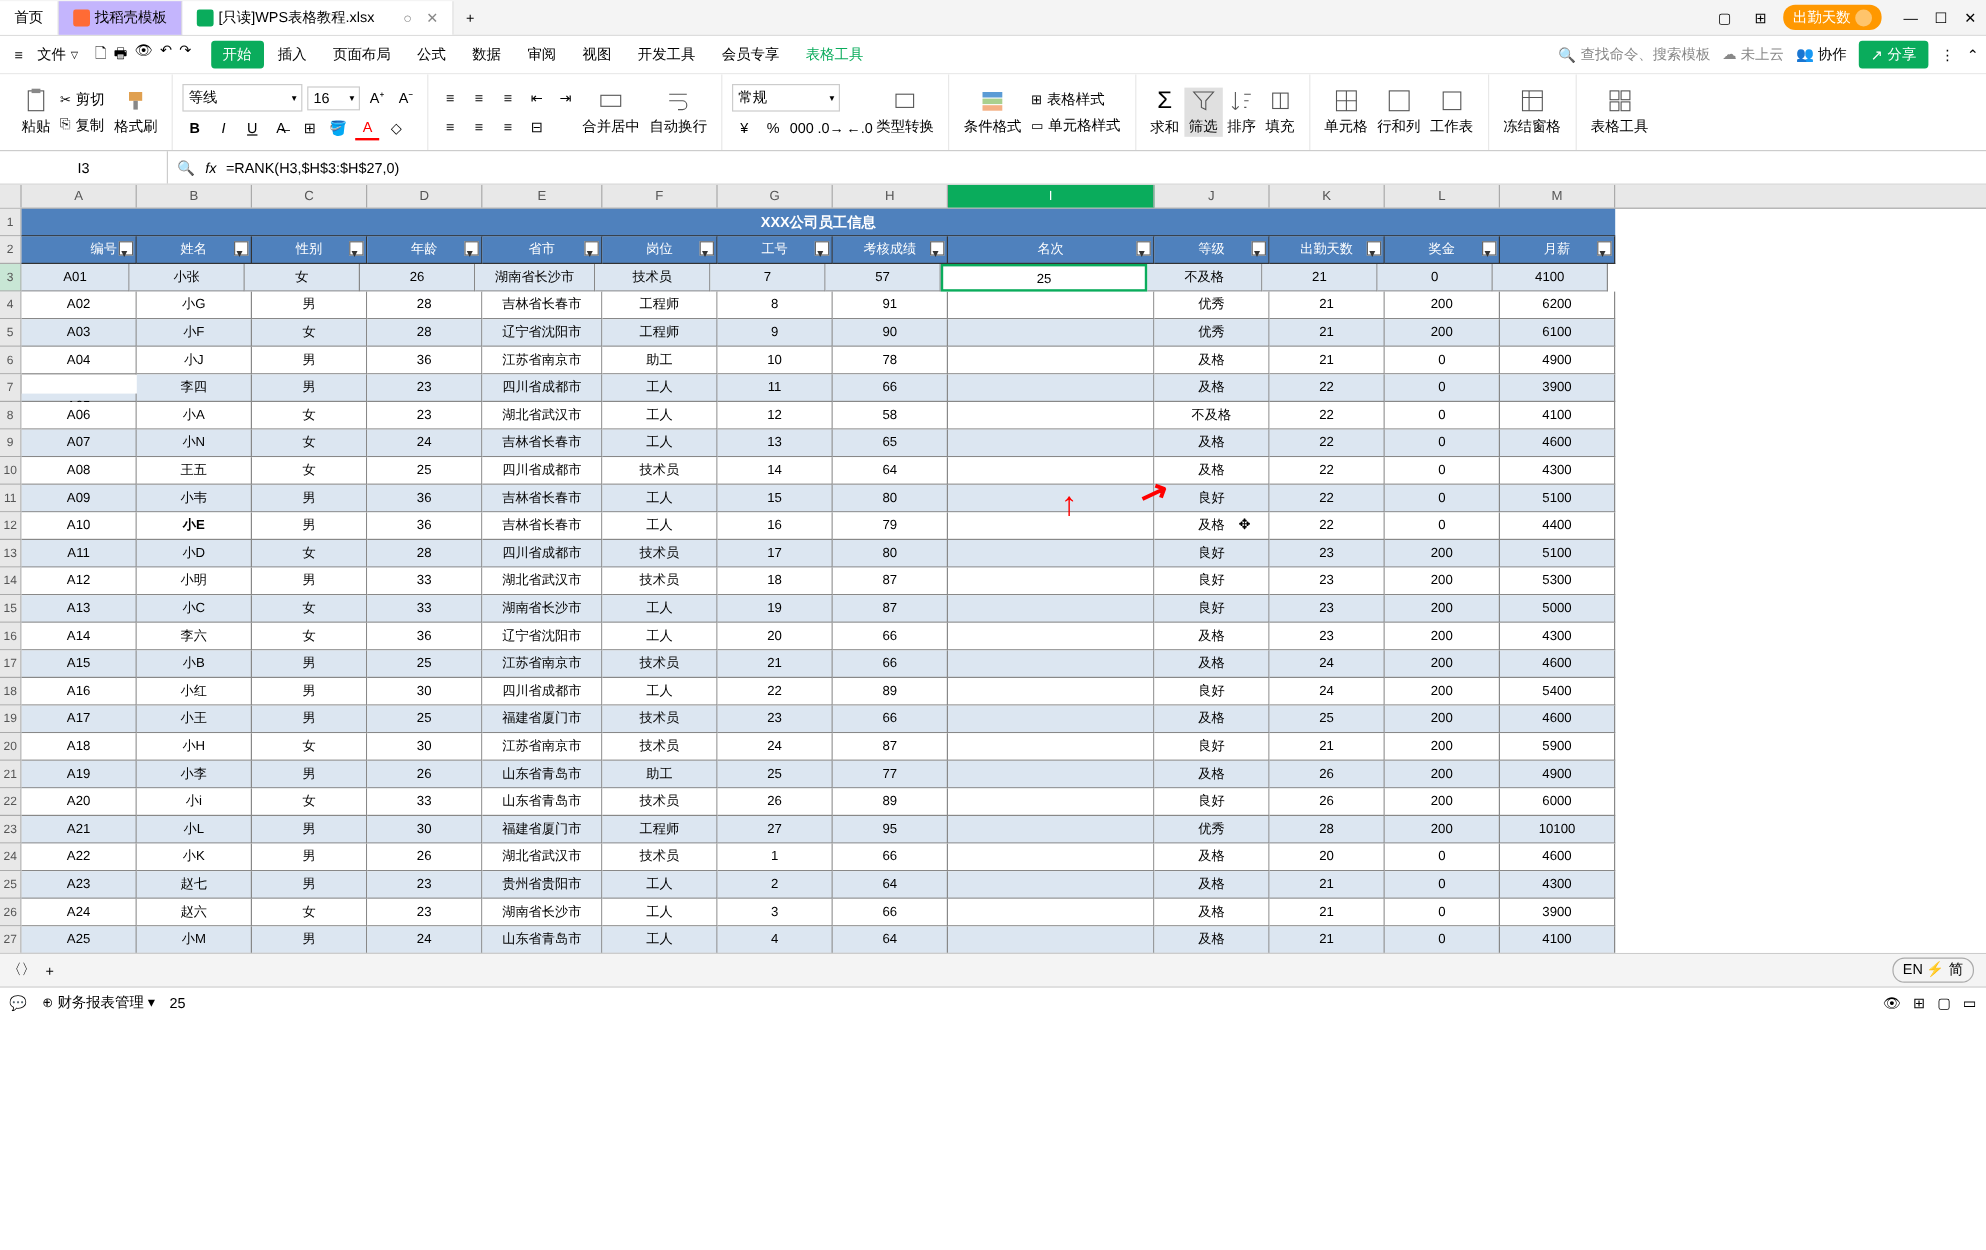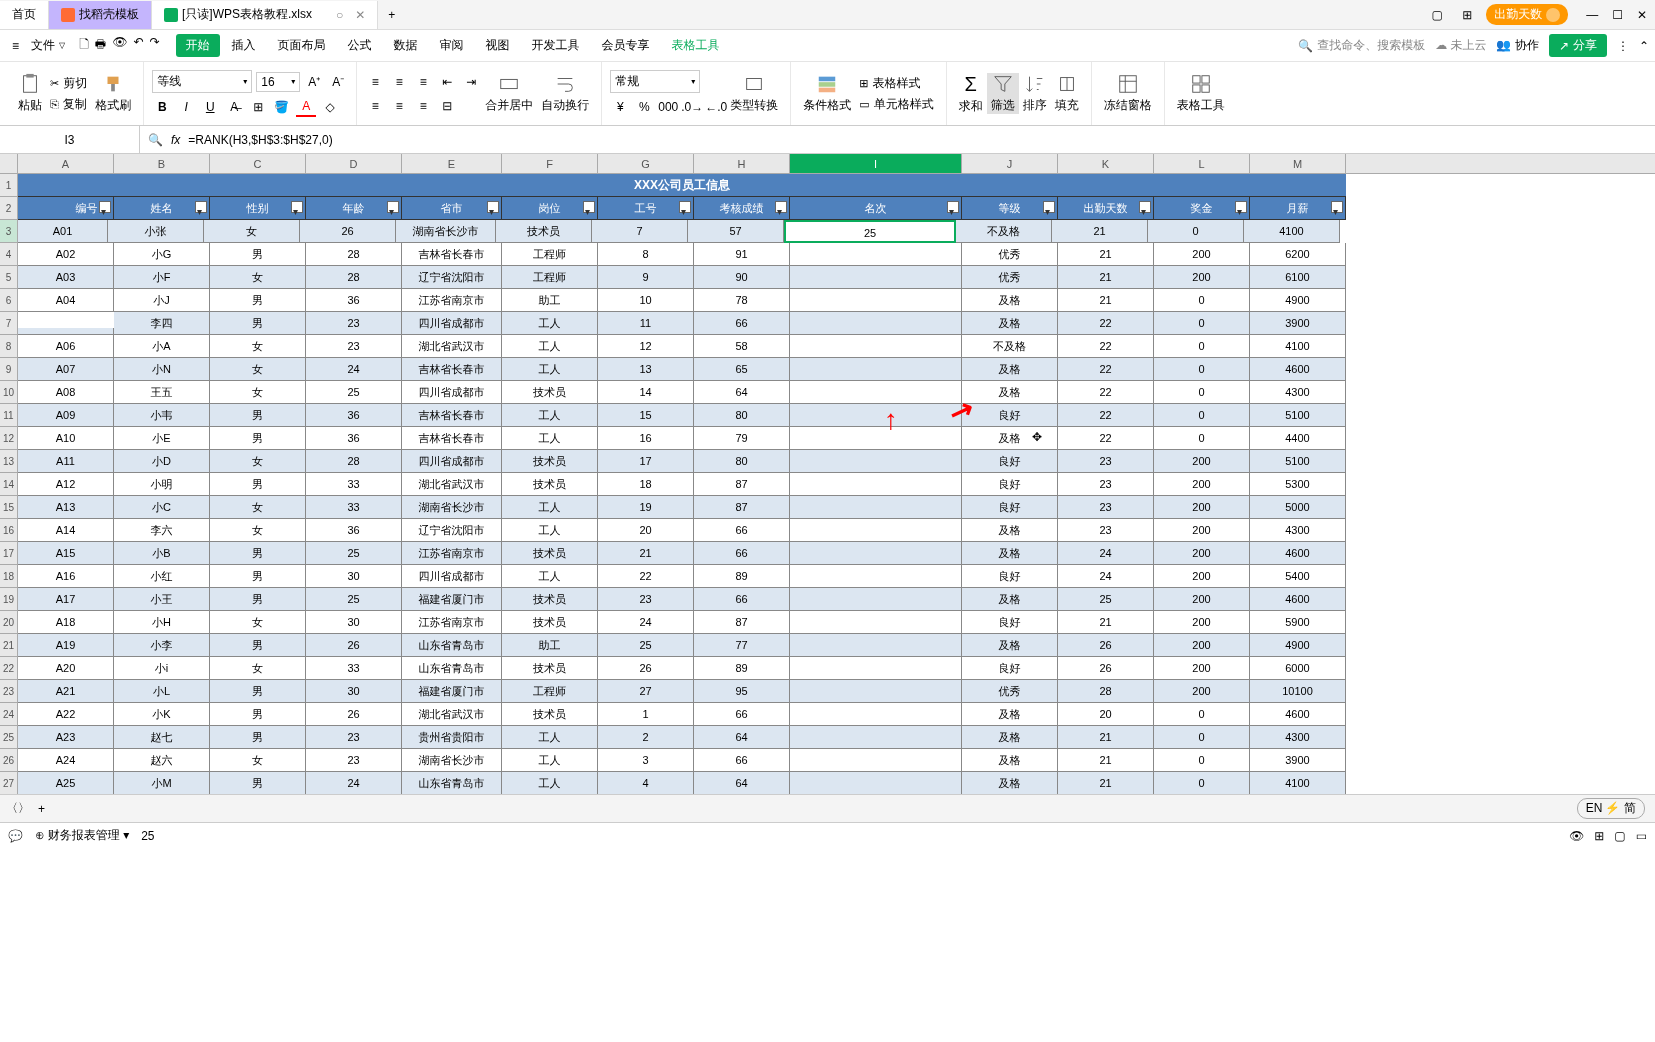--- a/index.html
+++ b/index.html
@@ -284,20 +284,42 @@
           <rect x="5" y="5" width="14" height="14" fill="none" stroke="#555"></rect>
           <path d="M12 5v14" stroke="#555"></path>
         </svg>
         <span>填充</span>
       </div>
   </div>
   <div class="ribbon-group">
     <div class="big-btn">
         <svg viewBox="0 0 24 24">
           <rect x="3" y="3" width="18" height="18" fill="none" stroke="#555"></rect>
+          <line x1="3" y1="12" x2="21" y2="12" stroke="#555"></line>
+          <line x1="12" y1="3" x2="12" y2="21" stroke="#555"></line>
+        </svg>
+        <span>单元格</span>
+      </div>
+    <div class="big-btn">
+        <svg viewBox="0 0 24 24">
+          <rect x="3" y="3" width="18" height="18" fill="none" stroke="#555"></rect>
+        </svg>
+        <span>行和列</span>
+      </div>
+    <div class="big-btn">
+        <svg viewBox="0 0 24 24">
+          <rect x="4" y="4" width="16" height="16" fill="none" stroke="#555"></rect>
+        </svg>
+        <span>工作表</span>
+      </div>
+  </div>
+  <div class="ribbon-group">
+    <div class="big-btn">
+        <svg viewBox="0 0 24 24">
+          <rect x="3" y="3" width="18" height="18" fill="none" stroke="#555"></rect>
           <line x1="9" y1="3" x2="9" y2="21" stroke="#555"></line>
           <line x1="3" y1="9" x2="21" y2="9" stroke="#555"></line>
         </svg>
         <span>冻结窗格</span>
       </div>
   </div>
   <div class="ribbon-group" style="border-right:none">
     <div class="big-btn">
         <svg viewBox="0 0 24 24">
           <rect x="3" y="3" width="8" height="8" fill="none" stroke="#555"></rect>
@@ -517,21 +539,21 @@
           <div class="td" style="width: 96px;">15</div>
           <div class="td" style="width: 96px;">80</div>
           <div class="td" style="width: 172px;"></div>
           <div class="td" style="width: 96px;">良好</div>
           <div class="td" style="width: 96px;">22</div>
           <div class="td" style="width: 96px;">0</div>
           <div class="td" style="width: 96px;">5100</div>
         </div>
         <div class="data-row even">
           <div class="td" style="width: 96px;">A10</div>
-          <div class="td" style="width: 96px;">小E</div>
+          <div class="td" style="width: 96px; font-weight: bold;">小E</div>
           <div class="td" style="width: 96px;">男</div>
           <div class="td" style="width: 96px;">36</div>
           <div class="td" style="width: 100px;">吉林省长春市</div>
           <div class="td" style="width: 96px;">工人</div>
           <div class="td" style="width: 96px;">16</div>
           <div class="td" style="width: 96px;">79</div>
           <div class="td" style="width: 172px;"></div>
           <div class="td" style="width: 96px;">及格</div>
           <div class="td" style="width: 96px;">22</div>
           <div class="td" style="width: 96px;">0</div>

